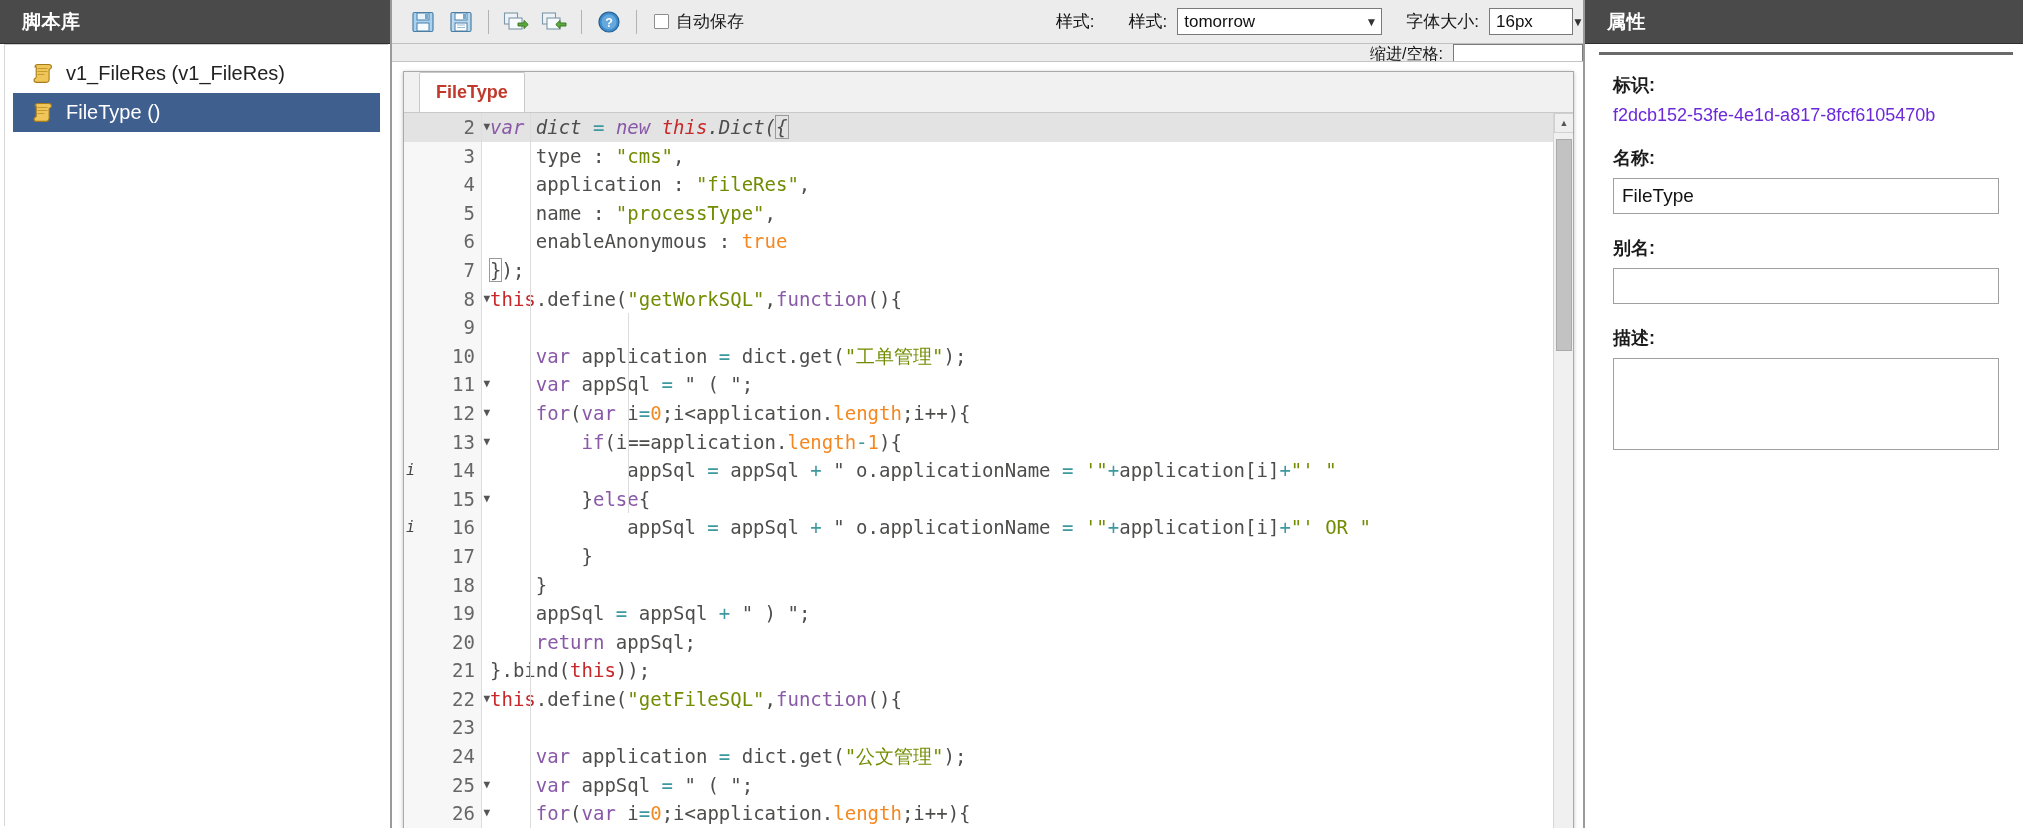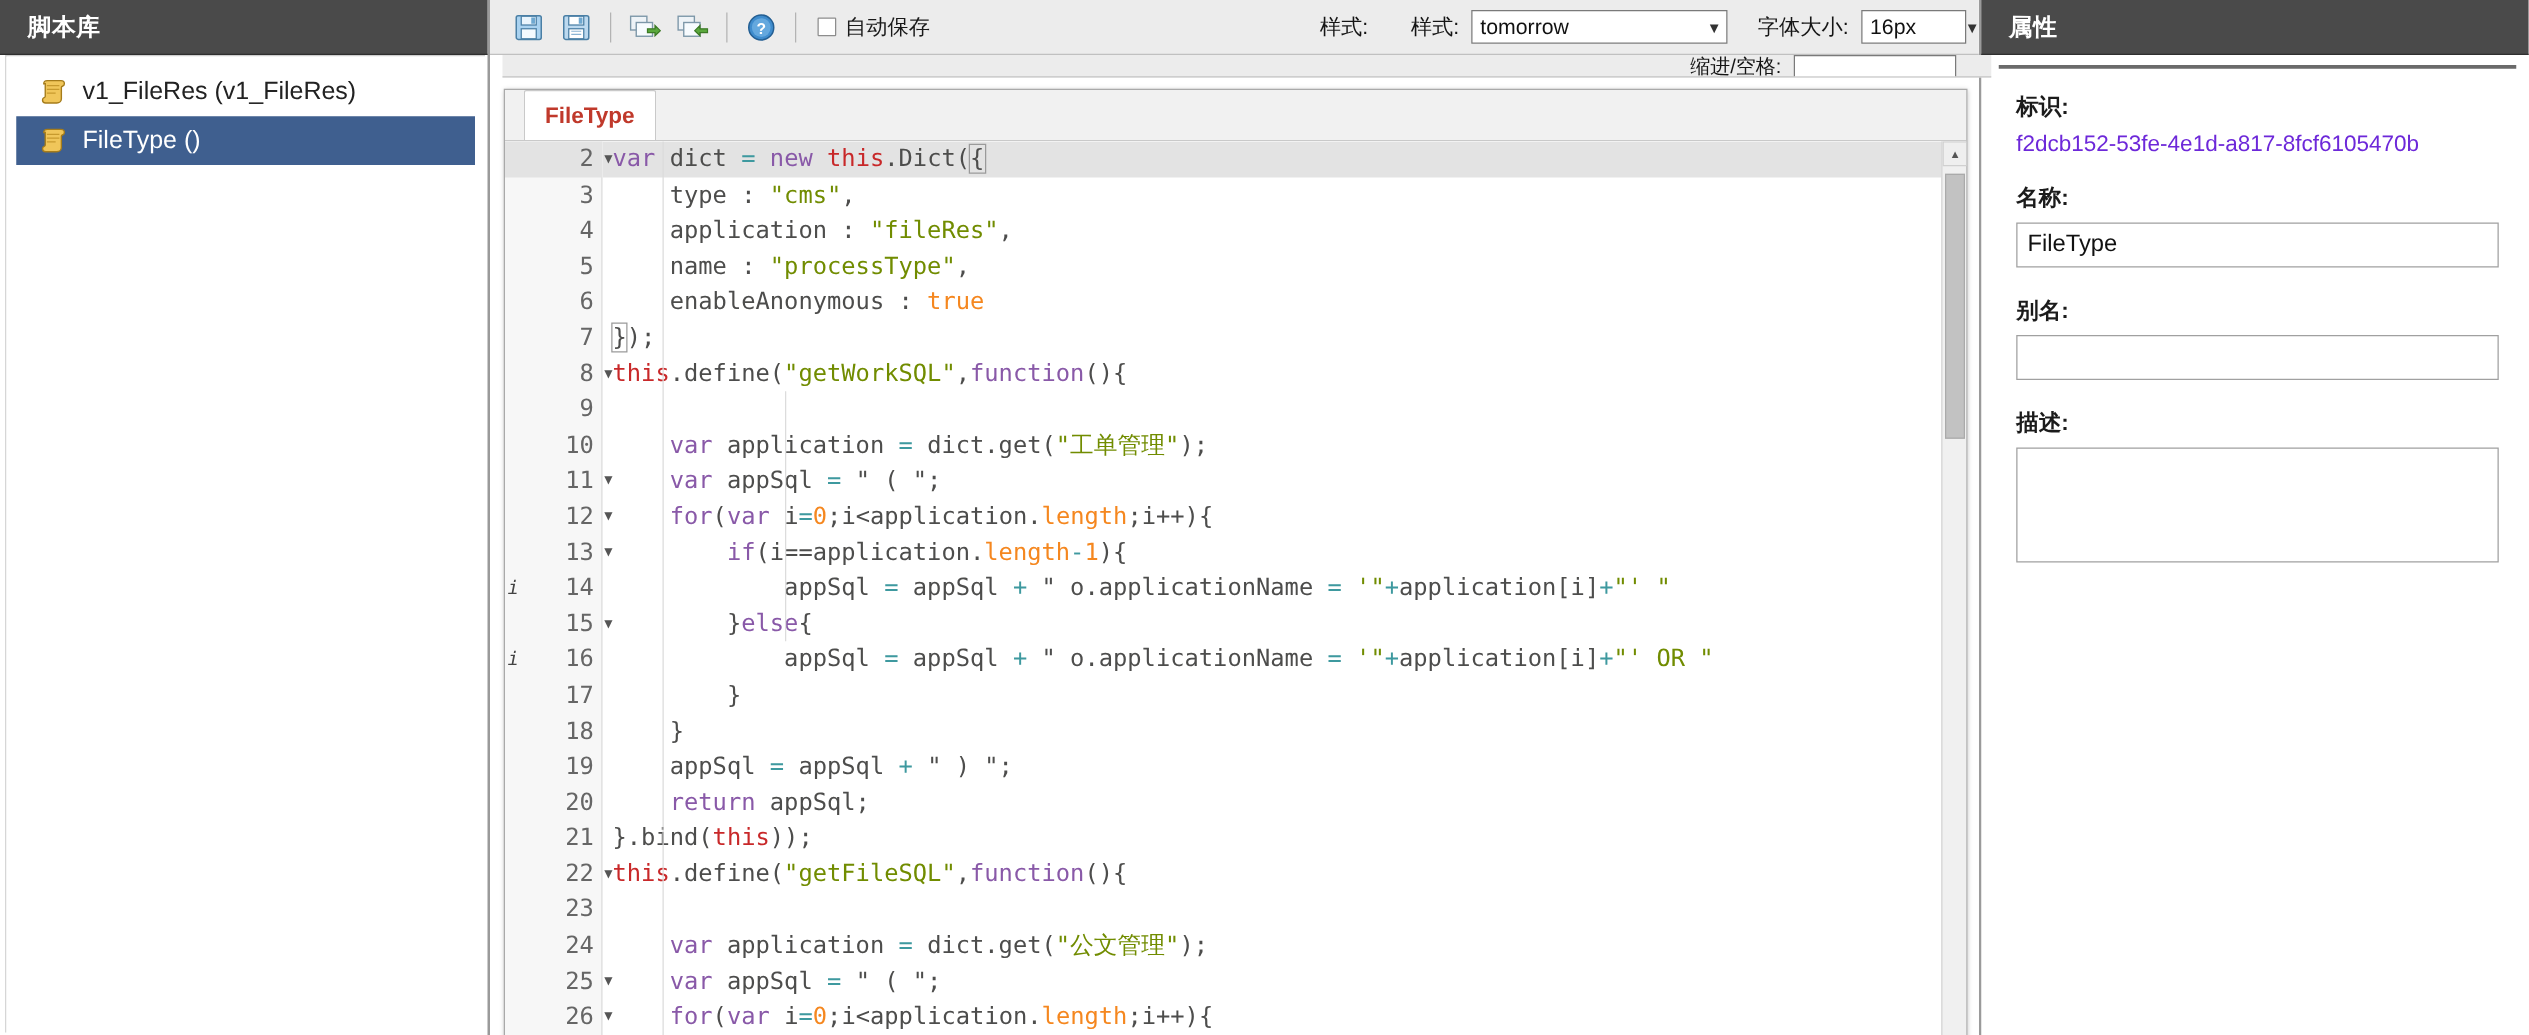--- a/index.html
+++ b/index.html
@@ -166,22 +166,21 @@
     left: 0;
     width: 100%;
     height: 18px;
     background: #ececec;
     border-bottom: 1px solid #c4c4c4;
     overflow: hidden;
     z-index: 4;
     display: flex;
     align-items: flex-start;
     justify-content: flex-end;
-    padding-right: 28px;
-    margin-left: 10px;
+    padding-right: 0;
   }
   .tb2-label {
     font-size: 16px;
     color: #151515;
     white-space: nowrap;
     margin-right: 10px;
     line-height: 20px;
   }
   .tb2-input {
     width: 130px;
@@ -289,21 +288,21 @@
   }
   .code-line {
     height: 28.6px;
     line-height: 28.6px;
     font-family: "DejaVu Sans Mono", "Liberation Mono", monospace;
     font-size: 19px;
     color: #4d4d4c;
     white-space: pre;
     padding-left: 8px;
   }
-  .code-line.first { background: #e3e3e3; }
+  .code-line.first { background: #e3e3e3; font-style: italic; }
   
   .t-key   { color: #8959a8; }   
   .t-this  { color: #c82829; }   
   .t-str   { color: #718c00; }   
   .t-num   { color: #f5871f; }   
   .t-prop  { color: #f5871f; }   
   .t-op    { color: #3e999f; }   
   .t-plain { color: #4d4d4c; }
   .t-punc  { color: #4d4d4c; }
   .brkt-hi {

